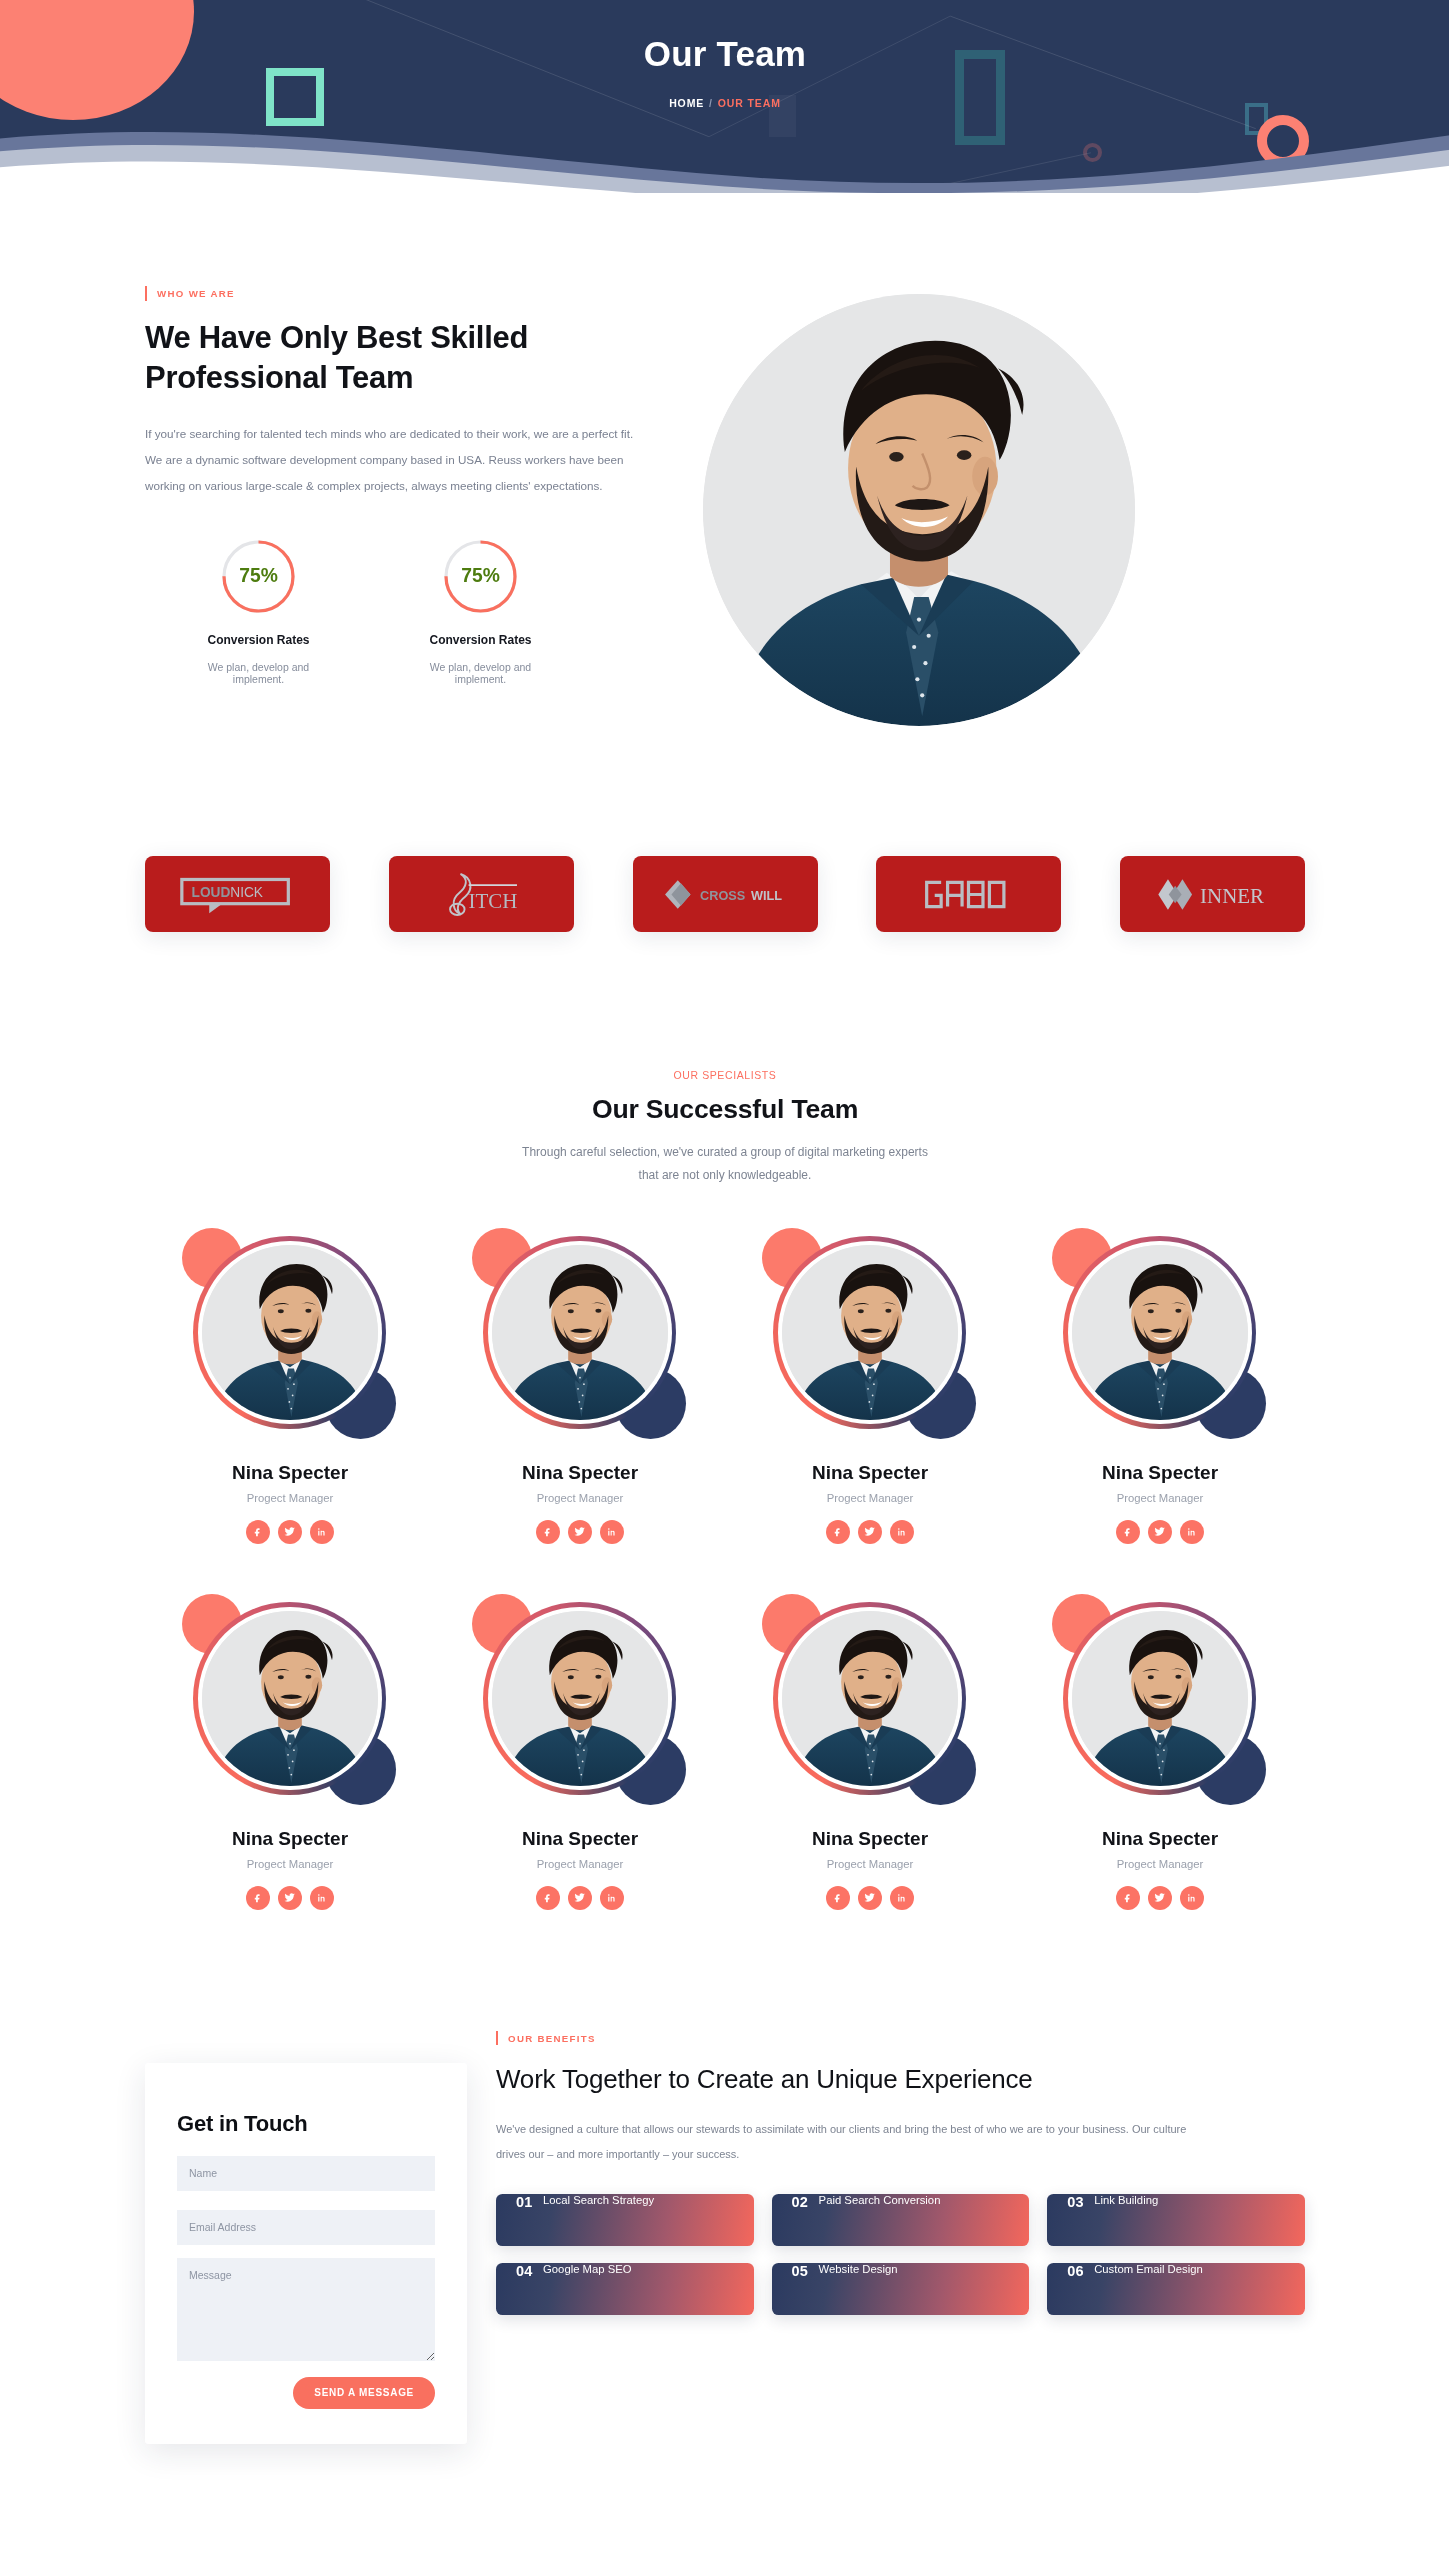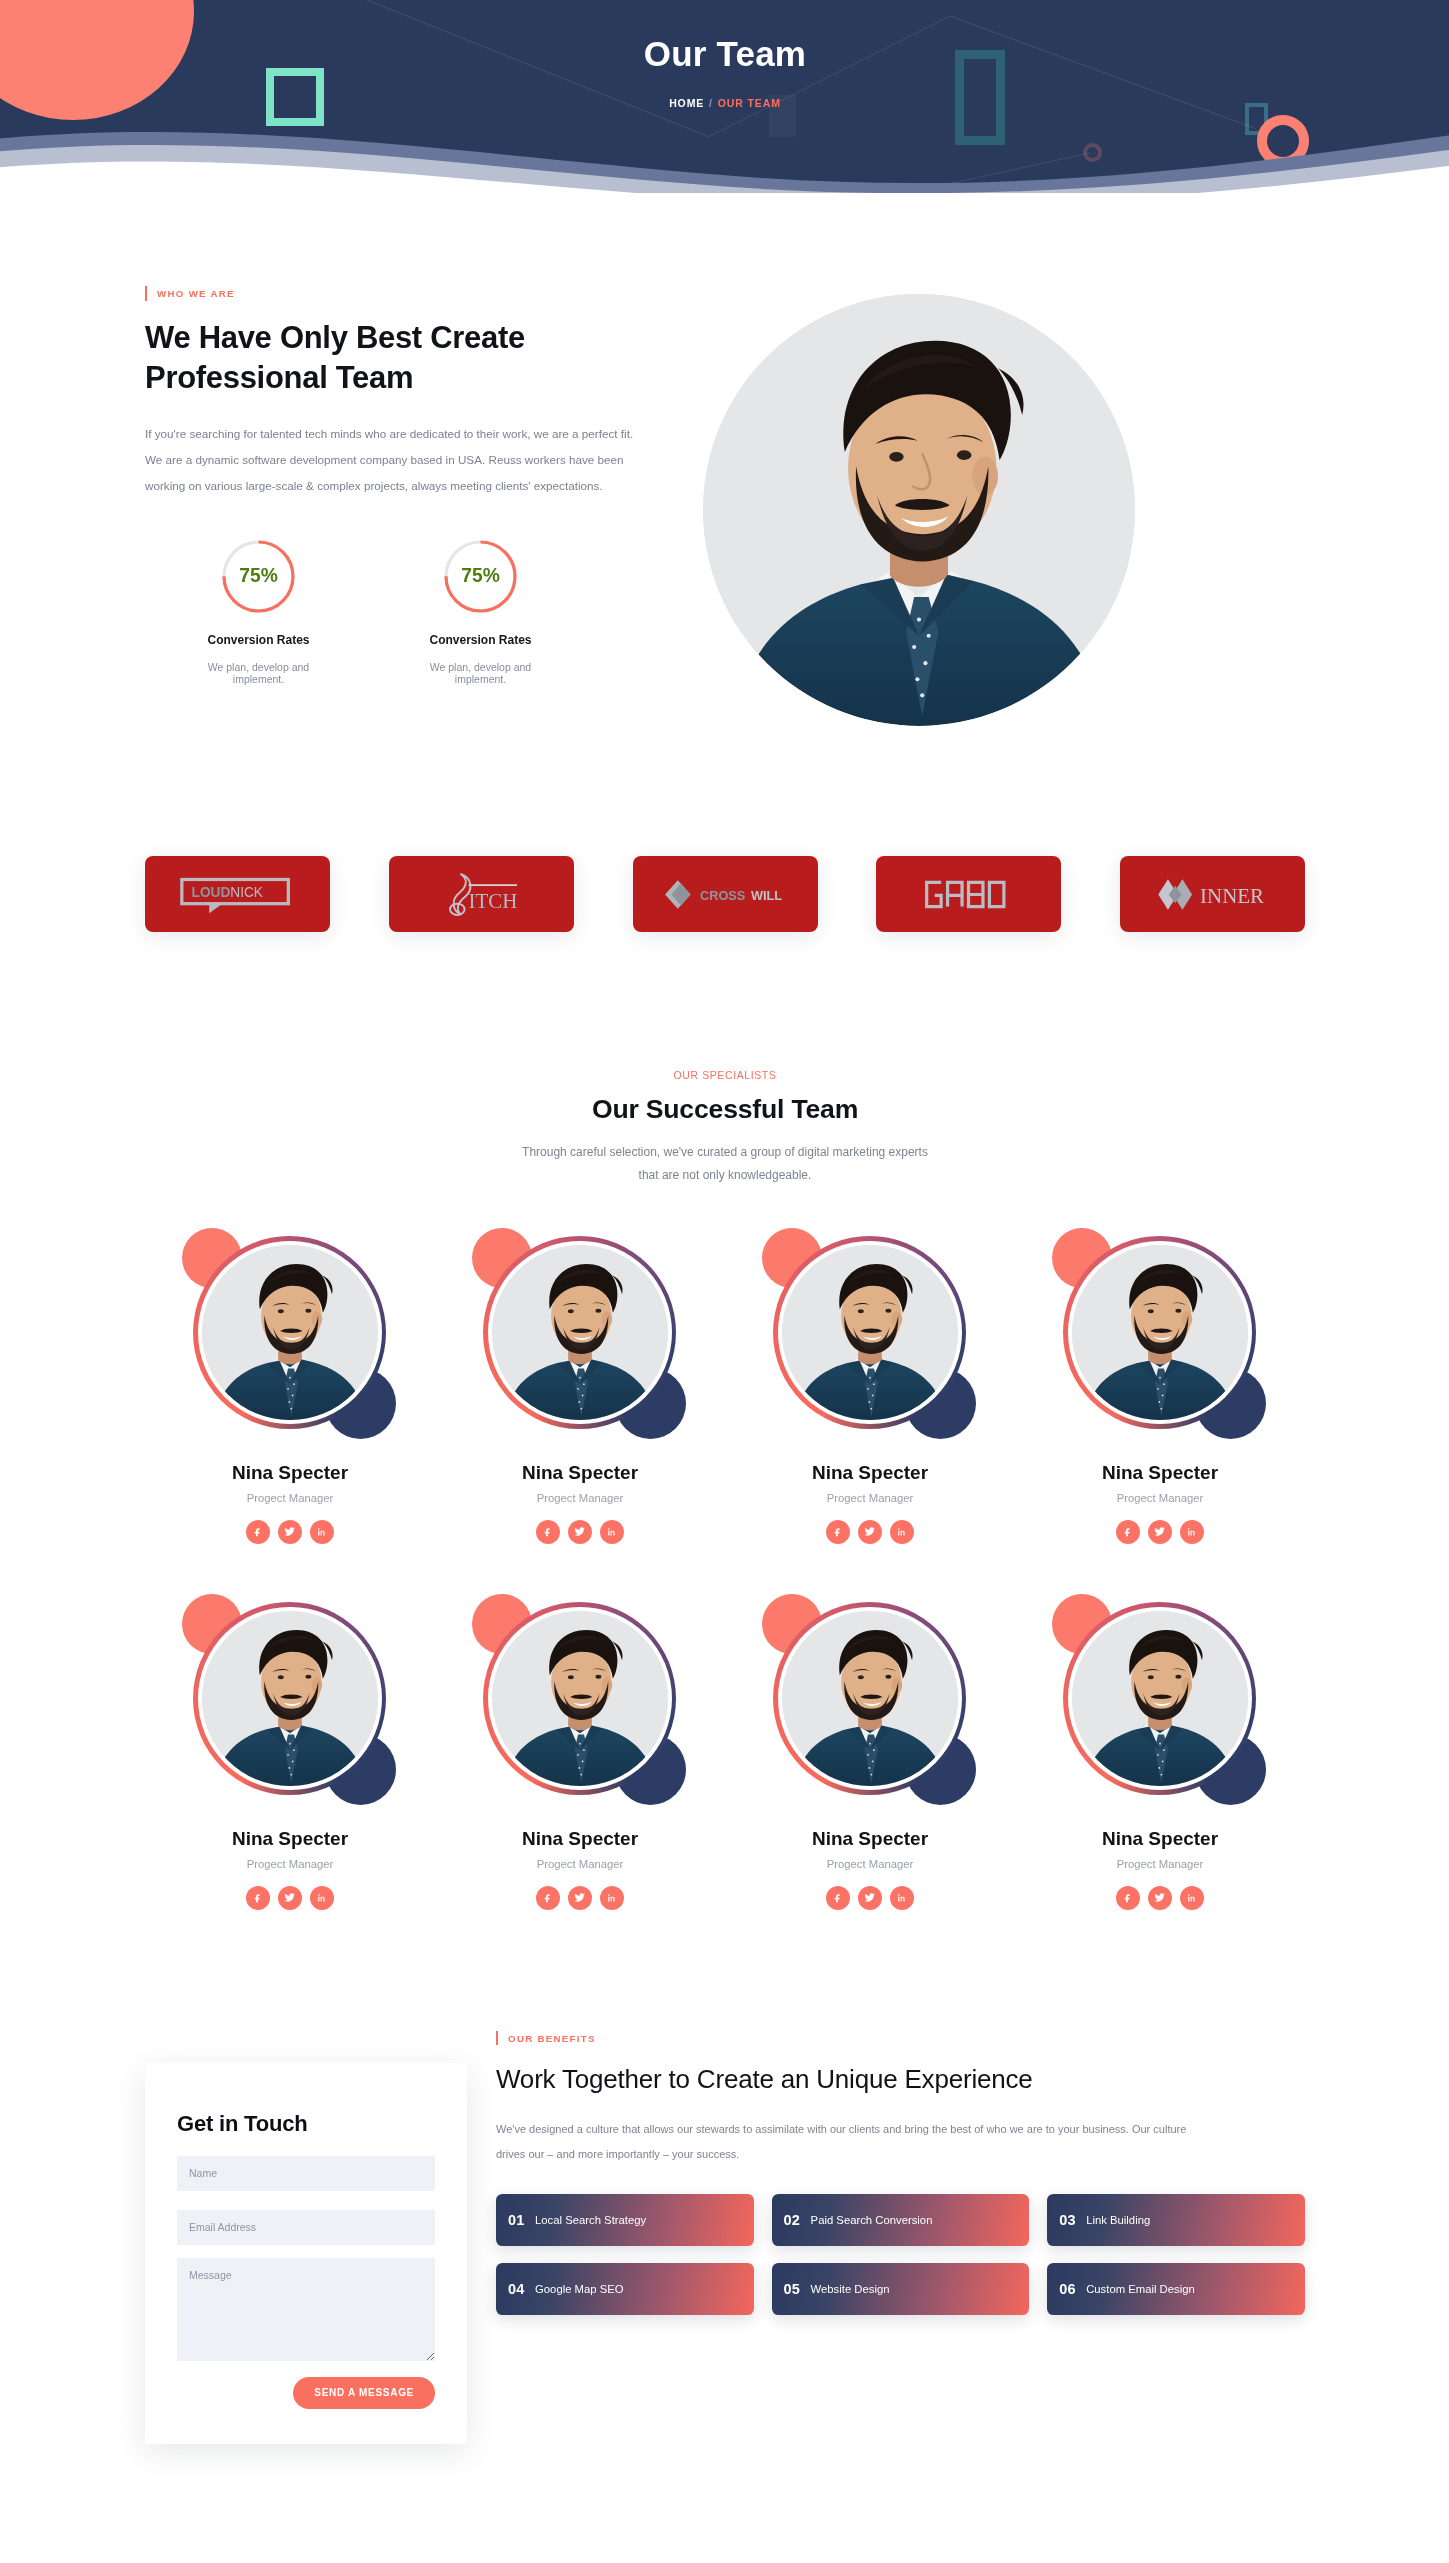--- a/index.html
+++ b/index.html
@@ -234,22 +234,22 @@
     color:#101217; letter-spacing:-0.2px; margin-top:13px; }
   .ben-body {
     margin-top:21px; font-size:11px; line-height:2.25; color:#7d8492;
     max-width:701px;
   }
   .ben-grid {
     margin-top:27px; display:grid; grid-template-columns:repeat(3,1fr);
     gap:17.7px 17.7px;
   }
   .ben-card {
-    height:52px; border-radius:6.4px; display:flex; align-items:center;
-    padding-left:12px; gap:10.5px; color:#ffffff;
+    height:52px; border-radius:6.4px; display:flex; align-items:flex-start;
+    padding-left:20px; gap:10.5px; color:#ffffff;
     background:linear-gradient(100deg,#2b3a60 0%,#394466 22%,#a2586b 66%,#f4675c 100%);
     box-shadow:0 4.8px 14.5px rgba(28,38,64,.14);
   }
   .ben-num { font-size:14.5px; font-weight:bold; letter-spacing:0.2px; }
   .ben-label { font-size:11.3px; }
 </style>
 </head>
 <body>
 
 <div class="page">
@@ -283,21 +283,21 @@
         <path d="M0,28 C300,2 560,46 900,74 C1240,102 1520,64 1800,24 L1800,96 L0,96 Z" fill="#68769b"></path>
         <path d="M0,44 C300,18 560,62 900,88 C1240,112 1520,80 1800,42 L1800,96 L0,96 Z" fill="#b7bfd0"></path>
         <path d="M0,64 C300,40 560,82 900,104 C1240,124 1520,98 1800,62 L1800,96 L0,96 Z" fill="#ffffff"></path>
       </svg>
     </div>
   </header>
 
   <section class="who">
     <div class="who-left">
       <div class="eyebrow">WHO WE ARE</div>
-      <h2 class="h2">We Have Only Best Create Professional Team</h2>
+      <h2 class="h2">We Have Only Best Skilled Professional Team</h2>
       <p class="who-body">If you're searching for talented tech minds who are dedicated to their work, we are a perfect fit. We are a dynamic software development company based in USA. Reuss workers have been working on various large-scale &amp; complex projects, always meeting clients' expectations.</p>
 
       <div class="stats">
         <div class="stat">
           <div class="dial">
             <svg width="77" height="77" viewBox="0 0 96 96">
               <circle cx="48" cy="48" r="43" fill="none" stroke="#e4e5e8" stroke-width="4"></circle>
               <circle id="dial-arc-0" cx="48" cy="48" r="43" fill="none" stroke="#f9705f" stroke-width="4" stroke-linecap="butt" stroke-dasharray="270.18" stroke-dashoffset="67.54"></circle>
             </svg>
             <div class="dial-val">75%</div>

